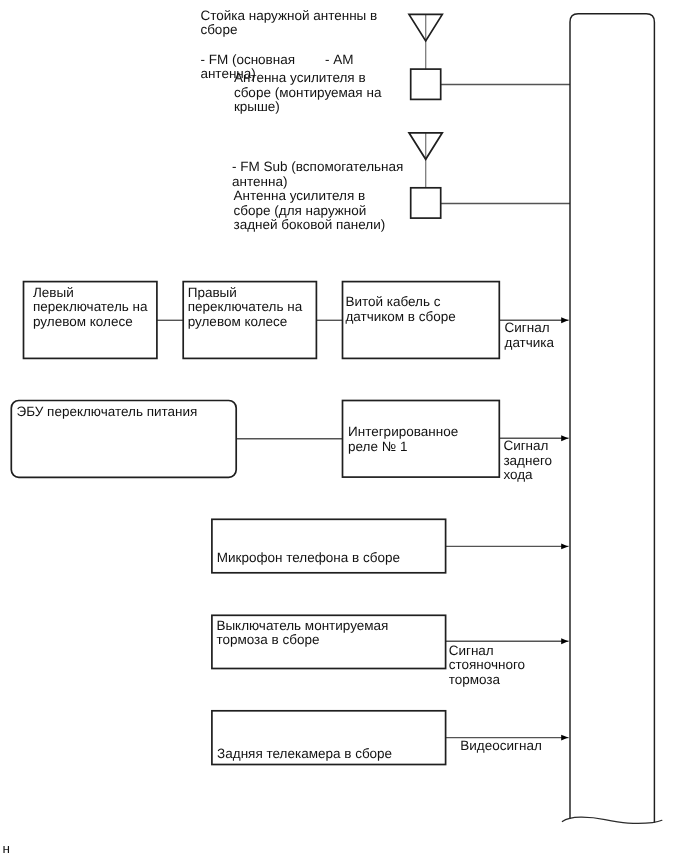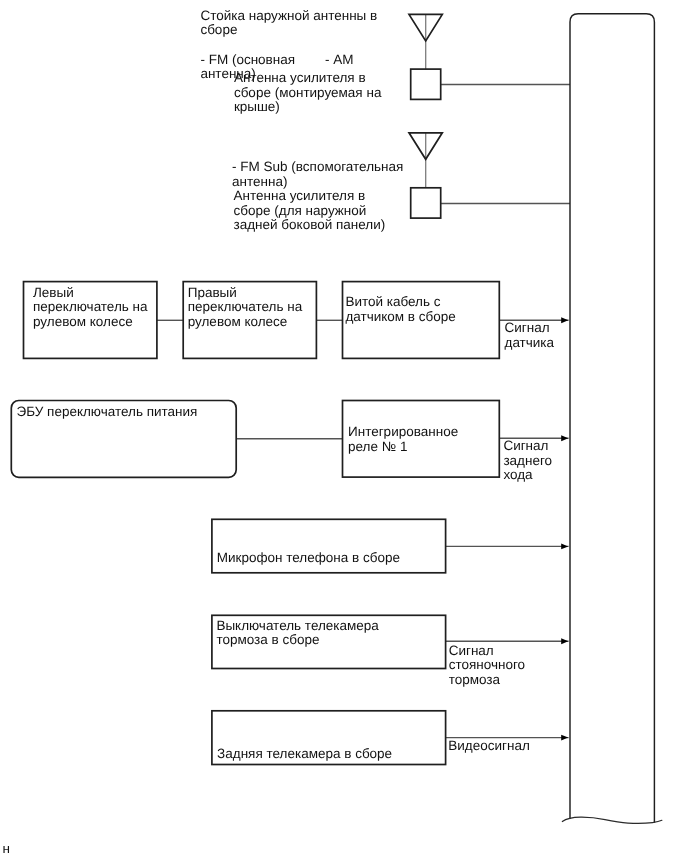--- a/index.html
+++ b/index.html
@@ -88,28 +88,28 @@
 рулевом колесе</div>
 <div class="tb" style="left:187.7px;top:285.8px;">Правый
 переключатель на
 рулевом колесе</div>
 <div class="tb" style="left:345.4px;top:295px;">Витой кабель с
 датчиком в сборе</div>
 <div class="tb" style="left:16.5px;top:405px;">ЭБУ переключатель питания</div>
 <div class="tb" style="left:348px;top:405px;margin-top:20px;">Интегрированное
 реле № 1</div>
 <div class="tb" style="left:216.7px;top:504px;margin-top:47px;">Микрофон телефона в сборе</div>
-<div class="tb" style="left:216.4px;top:618.6px;">Выключатель телекамера
+<div class="tb" style="left:216.4px;top:618.6px;">Выключатель монтируемая
 тормоза в сборе</div>
 <div class="tb" style="left:217.1px;top:715px;margin-top:32px;">Задняя телекамера в сборе</div>
 
 <div class="tb" style="left:504.5px;top:321.1px;">Сигнал
 датчика</div>
 <div class="tb" style="left:503.4px;top:439.3px;">Сигнал
 заднего
 хода</div>
 <div class="tb" style="left:448.7px;top:643.7px;">Сигнал
 стояночного
 тормоза</div>
-<div class="tb" style="left:448.3px;top:739.4px;">Видеосигнал</div>
+<div class="tb" style="left:448.3px;top:739.4px;padding-left:12px;">Видеосигнал</div>
 
 <div class="tb" style="left:2.6px;top:841.6px;">н</div>
 </div>
 
 </body></html>

